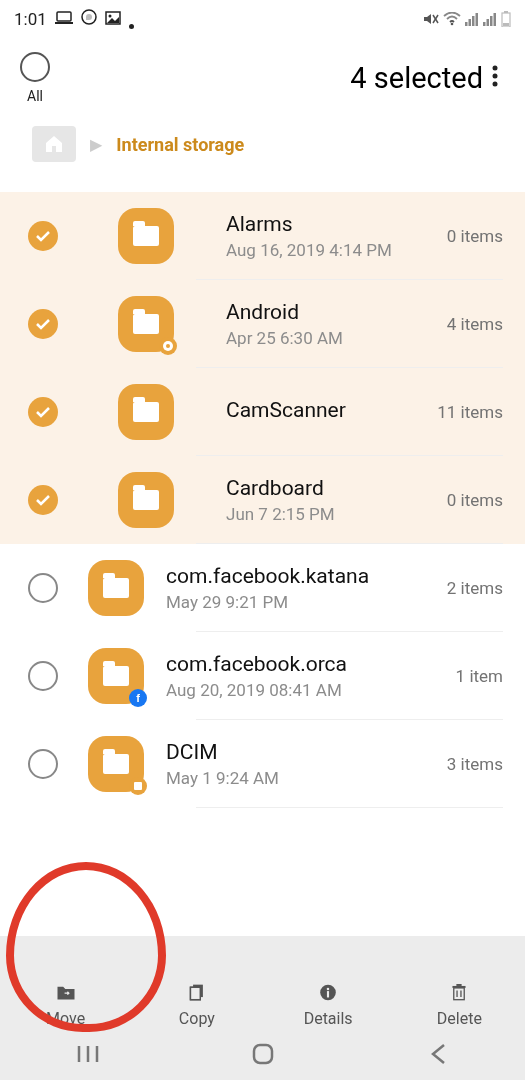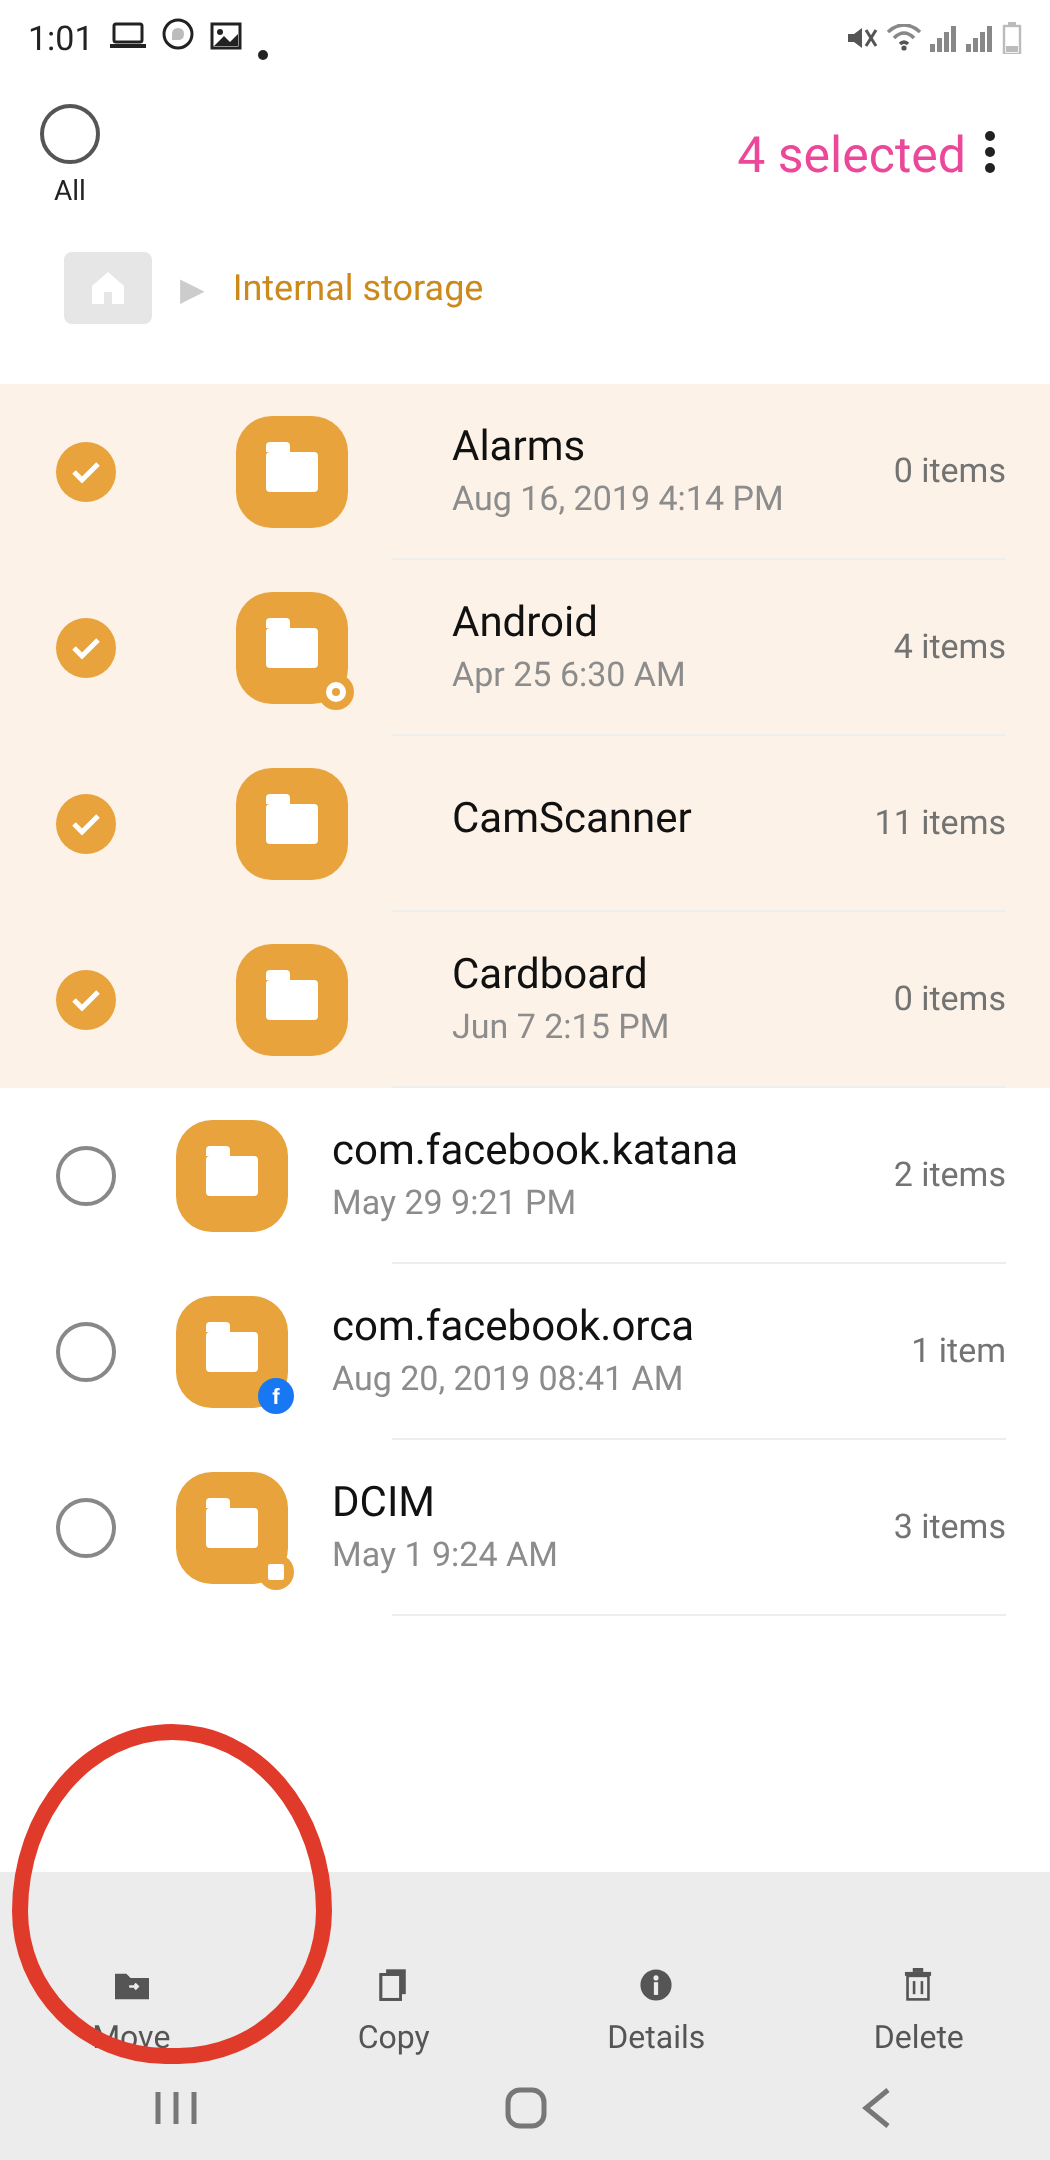--- a/index.html
+++ b/index.html
@@ -6,29 +6,29 @@
   html, body { width: 525px; height: 1080px; font-family: -apple-system, Roboto, Arial, sans-serif; background: #fff; overflow: hidden; }
   .statusbar { display: flex; justify-content: space-between; align-items: center; padding: 6px 14px 0 14px; height: 32px; font-size: 17px; color: #222; }
   .status-left { display: flex; align-items: flex-end; gap: 8px; }
   .status-right { display: flex; align-items: center; gap: 4px; }
   .status-right svg { display:block; }
 
   .header { display: flex; align-items: center; padding: 20px 18px 8px 20px; text-align: right; }
   .select-all { display:flex; flex-direction:column; align-items:center; margin-right:24px; }
   .select-circle { width: 30px; height: 30px; border: 2px solid #555; border-radius: 50%; }
   .select-all-label { font-size: 14px; color:#222; margin-top:6px; }
-  .header-title { font-size: 25px; color: #ec4899; flex:1; }
+  .header-title { font-size: 29px; color: #000000; flex:1; }
   .more { width: 24px; text-align:center; }
   .more-dots { display:inline-block; }
 
   .breadcrumb { display:flex; align-items:center; padding: 14px 18px 30px 32px; gap: 14px; }
   .crumb-home { width: 44px; height: 36px; background:#e6e6e6; border-radius:4px; position:relative; }
   .crumb-home svg { position:absolute; left:50%; top:50%; transform:translate(-50%,-50%); }
   .crumb-caret { color:#ccc; font-size:16px; }
-  .crumb-label { color:#cc8a1c; font-weight:400; font-size:18px; }
+  .crumb-label { color:#cc8a1c; font-weight:700; font-size:18px; }
 
   .file-list { }
   .row { display:flex; align-items:center; padding: 16px 22px 16px 28px; position:relative; }
   .row.sel { background:#fcf2e7;gap:30px; }
   .row-check { width:30px; height:30px; border-radius:50%; margin-right:30px; flex-shrink:0; display:flex; align-items:center; justify-content:center; }
   .row-check.on { background:#e8a33d; }
   .row-check.off { border:2px solid #888; }
   .row-check.on svg { display:block; }
   .folder-icon { width:56px; height:56px; background:#e8a33d; border-radius:18px; display:flex; align-items:center; justify-content:center; flex-shrink:0; margin-right:22px; position:relative; }
   .folder-inner { width:26px; height:20px; background:#fff; border-radius:2px; position:relative; }

